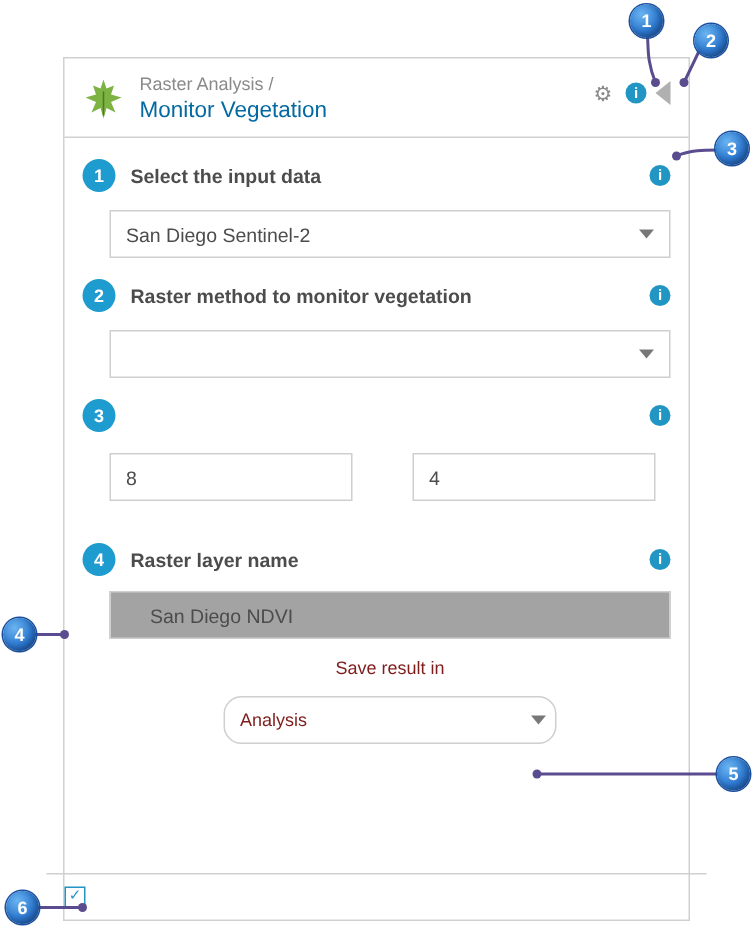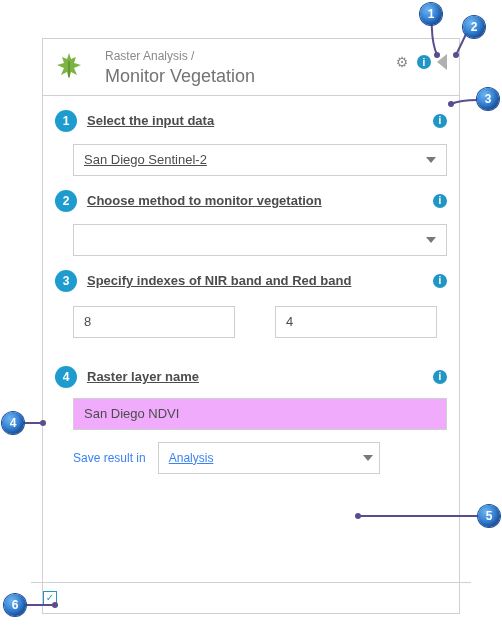--- a/index.html
+++ b/index.html
@@ -23,36 +23,36 @@
     height: 576px;
     border: 1px solid #d0d0d0;
     box-sizing: border-box;
     background: #fff;
     padding: 10px 12px 0 12px;
   }
   .hdr {
     position: relative;
     display: flex;
     align-items: flex-start;
-    gap: 22px;
+    gap: 10px;
     padding-bottom: 8px;
     margin-bottom: 10px;
   }
   .hdr-rule {
     position: absolute;
     left: -12px;
     right: -12px;
     bottom: 0;
     height: 1px;
     background: #d0d0d0;
   }
   .leaf-icon { flex: 0 0 28px; margin-top: 2px; }
   .hdr-text { line-height: 1.25; flex: 1 1 auto; }
   .hdr-crumb { color: #8a8a8a; font-size: 12px; }
-  .hdr-title { color: #737373; font-size: 18px; margin-top: 1px; }
+  .hdr-title { color: #0369a1; font-size: 15px; margin-top: 1px; }
   .hdr-actions { display: flex; align-items: center; gap: 6px; margin-top: 4px; }
   .icon-btn { width: 18px; height: 18px; display: inline-flex; align-items: center; justify-content: center; color: #8a8a8a; cursor: pointer; }
   .icon-btn .glyph { font-size: 14px; line-height: 1; }
   .info-dot {
     width: 14px; height: 14px;
     border-radius: 50%;
     background: #2196c4;
     color: #fff;
     font-weight: 700;
     font-size: 10px;
@@ -77,34 +77,33 @@
     border-radius: 50%;
     background: #1f9ccf;
     color: #fff;
     font-size: 12px;
     font-weight: 600;
     display: flex;
     align-items: center;
     justify-content: center;
     flex: 0 0 22px;
   }
-  .step-title { font-weight: 600; color: #4c4c4c; flex: 1 1 auto; text-decoration: underline; }
+  .step-title { font-weight: 600; color: #4c4c4c; flex: 1 1 auto; }
   .step-info { margin-left: auto; }
 
   .select {
     margin: 12px 0 0 18px;
     height: 30px;
     border: 1px solid #cfcfcf;
     display: flex;
     align-items: center;
     padding: 0 10px;
     cursor: pointer;
     background: #fff;
     position: relative;
-    text-decoration: underline;
   }
   .select .arrow {
     position: absolute; right: 10px; top: 50%; transform: translateY(-50%);
     width: 0; height: 0;
     border-left: 5px solid transparent;
     border-right: 5px solid transparent;
     border-top: 6px solid #787878;
   }
 
   .two-inputs {
@@ -120,38 +119,40 @@
     display: flex;
     align-items: center;
     background: #fff;
     cursor: text;
   }
 
   .full-input {
     margin: 10px 0 0 18px;
     height: 30px;
     border: 1px solid #cfcfcf;
-    padding: 0 10px;
-    display: flex;
-    align-items: center;
-    background: #f0abfc;
+    padding: 0 26px;
+    display: flex;
+    align-items: center;
+    background: #a3a3a3;
     cursor: text;
   }
 
   .saverow {
     margin: 12px 0 0 18px;
     display: flex;
     align-items: center;
     gap: 12px;
     font-size: 12px;
-    color: #3b82f6;
+    color: #7f1d1d;
+    flex-direction: column;
   }
   .saverow .select {
     margin: 0;
     width: 200px;
+    border-radius: 12px;
   }
   .saverow .select .arrow2 {
     position: absolute; right: 6px; top: 50%; transform: translateY(-50%);
     width: 0; height: 0;
     border-left: 5px solid transparent;
     border-right: 5px solid transparent;
     border-top: 6px solid #787878;
   }
 
   .footer {
@@ -259,32 +260,31 @@
       </div>
       <div class="select">
         <span>San Diego Sentinel-2</span>
         <span class="arrow"></span>
       </div>
     </div>
 
     <div class="step">
       <div class="step-hdr">
         <span class="step-num">2</span>
-        <span class="step-title">Choose method to monitor vegetation</span>
+        <span class="step-title">Raster method to monitor vegetation</span>
         <span class="info-dot step-info">i</span>
       </div>
       <div class="select">
         <span class="arrow"></span>
       </div>
     </div>
 
     <div class="step">
       <div class="step-hdr">
         <span class="step-num">3</span>
-        <span class="step-title">Specify indexes of NIR band and Red band</span>
         <span class="info-dot step-info">i</span>
       </div>
       <div class="two-inputs">
         <div class="text-input">
           <span>8</span>
         </div>
         <div class="text-input">
           <span>4</span>
         </div>
       </div>

